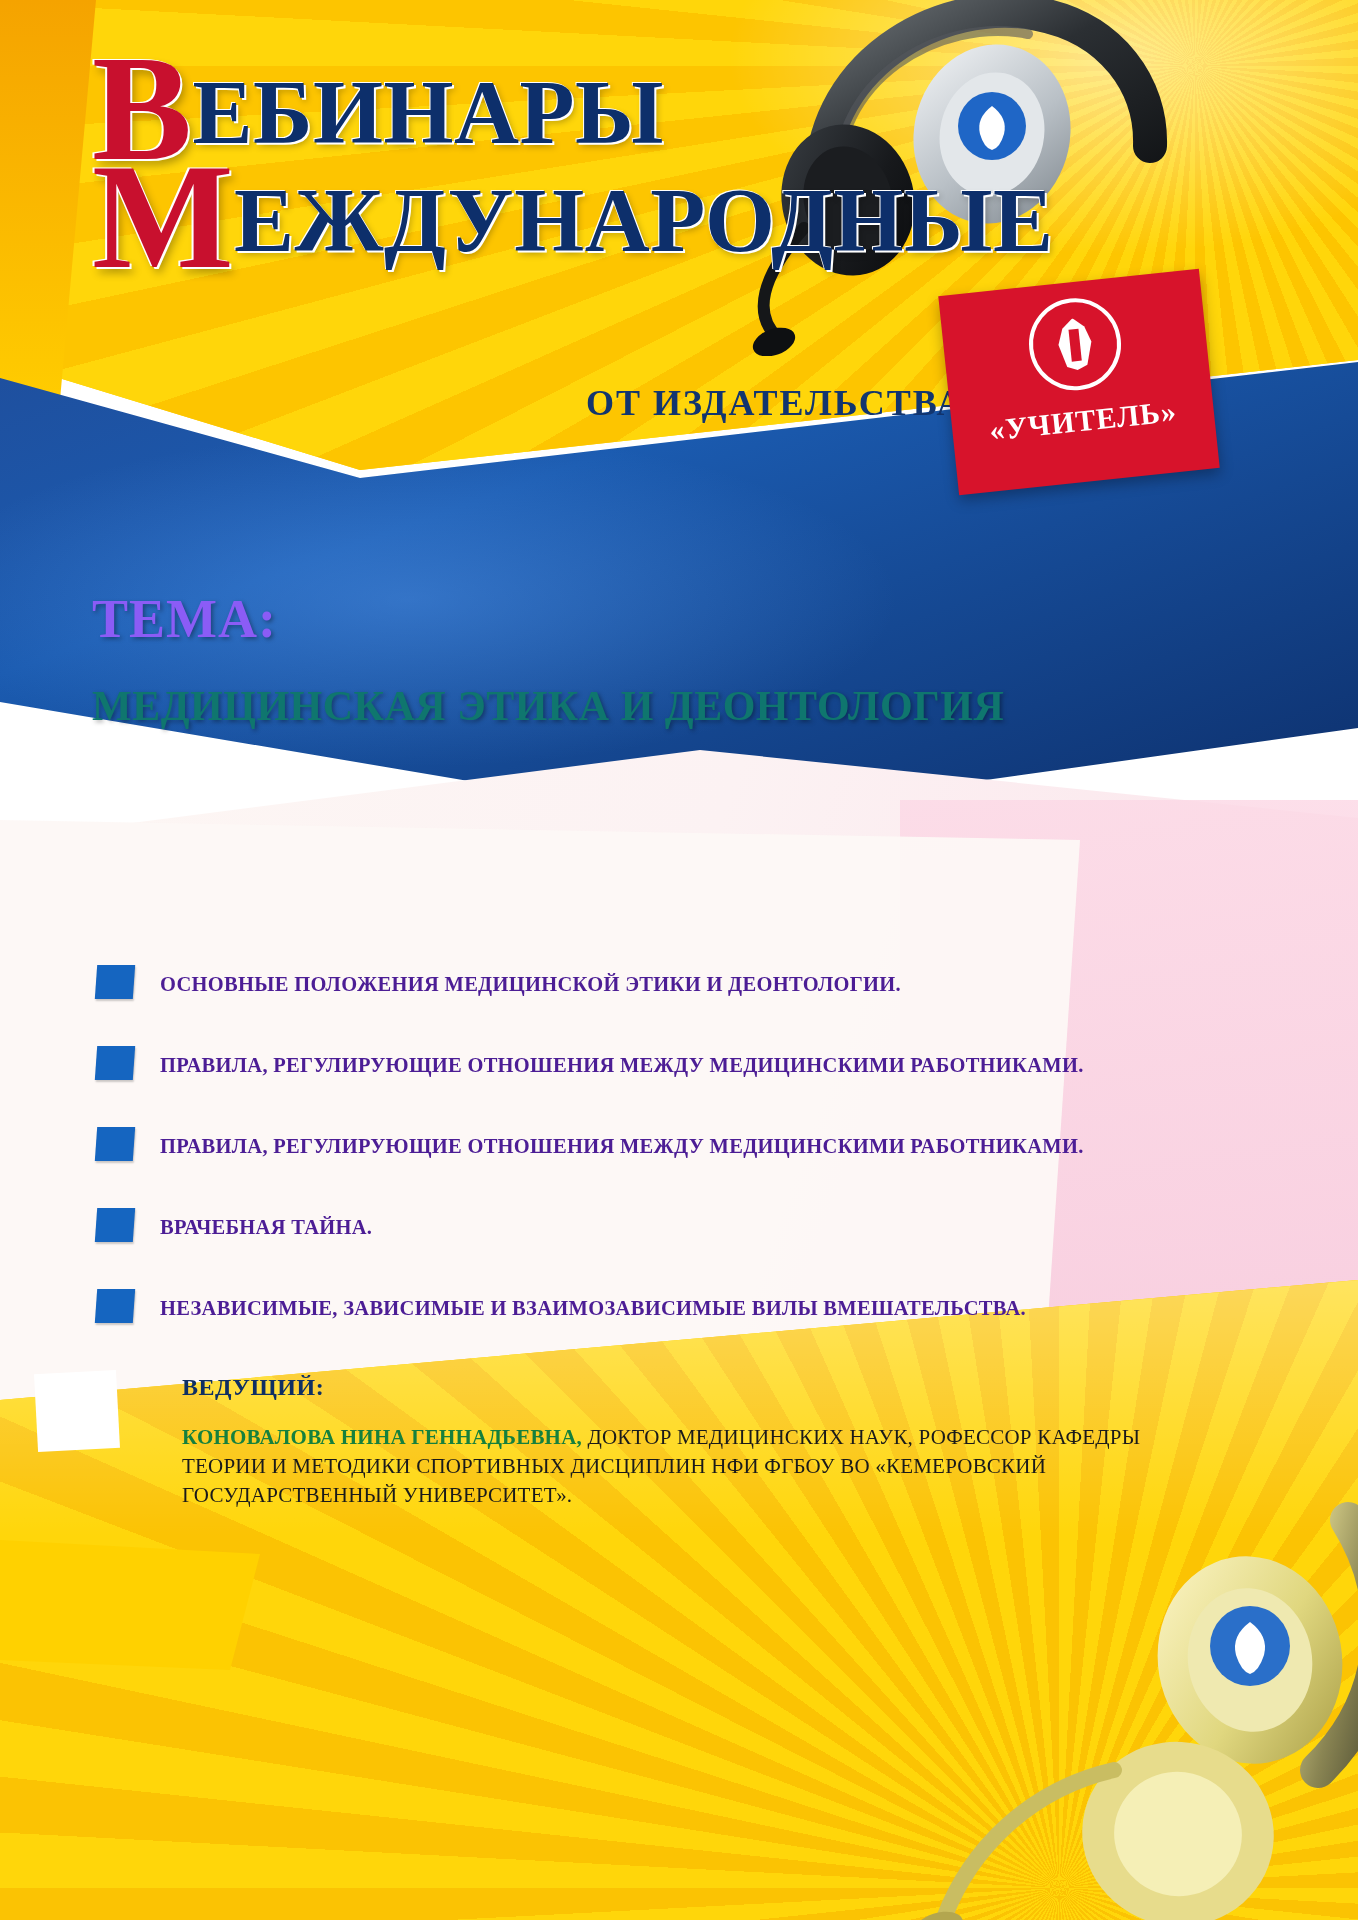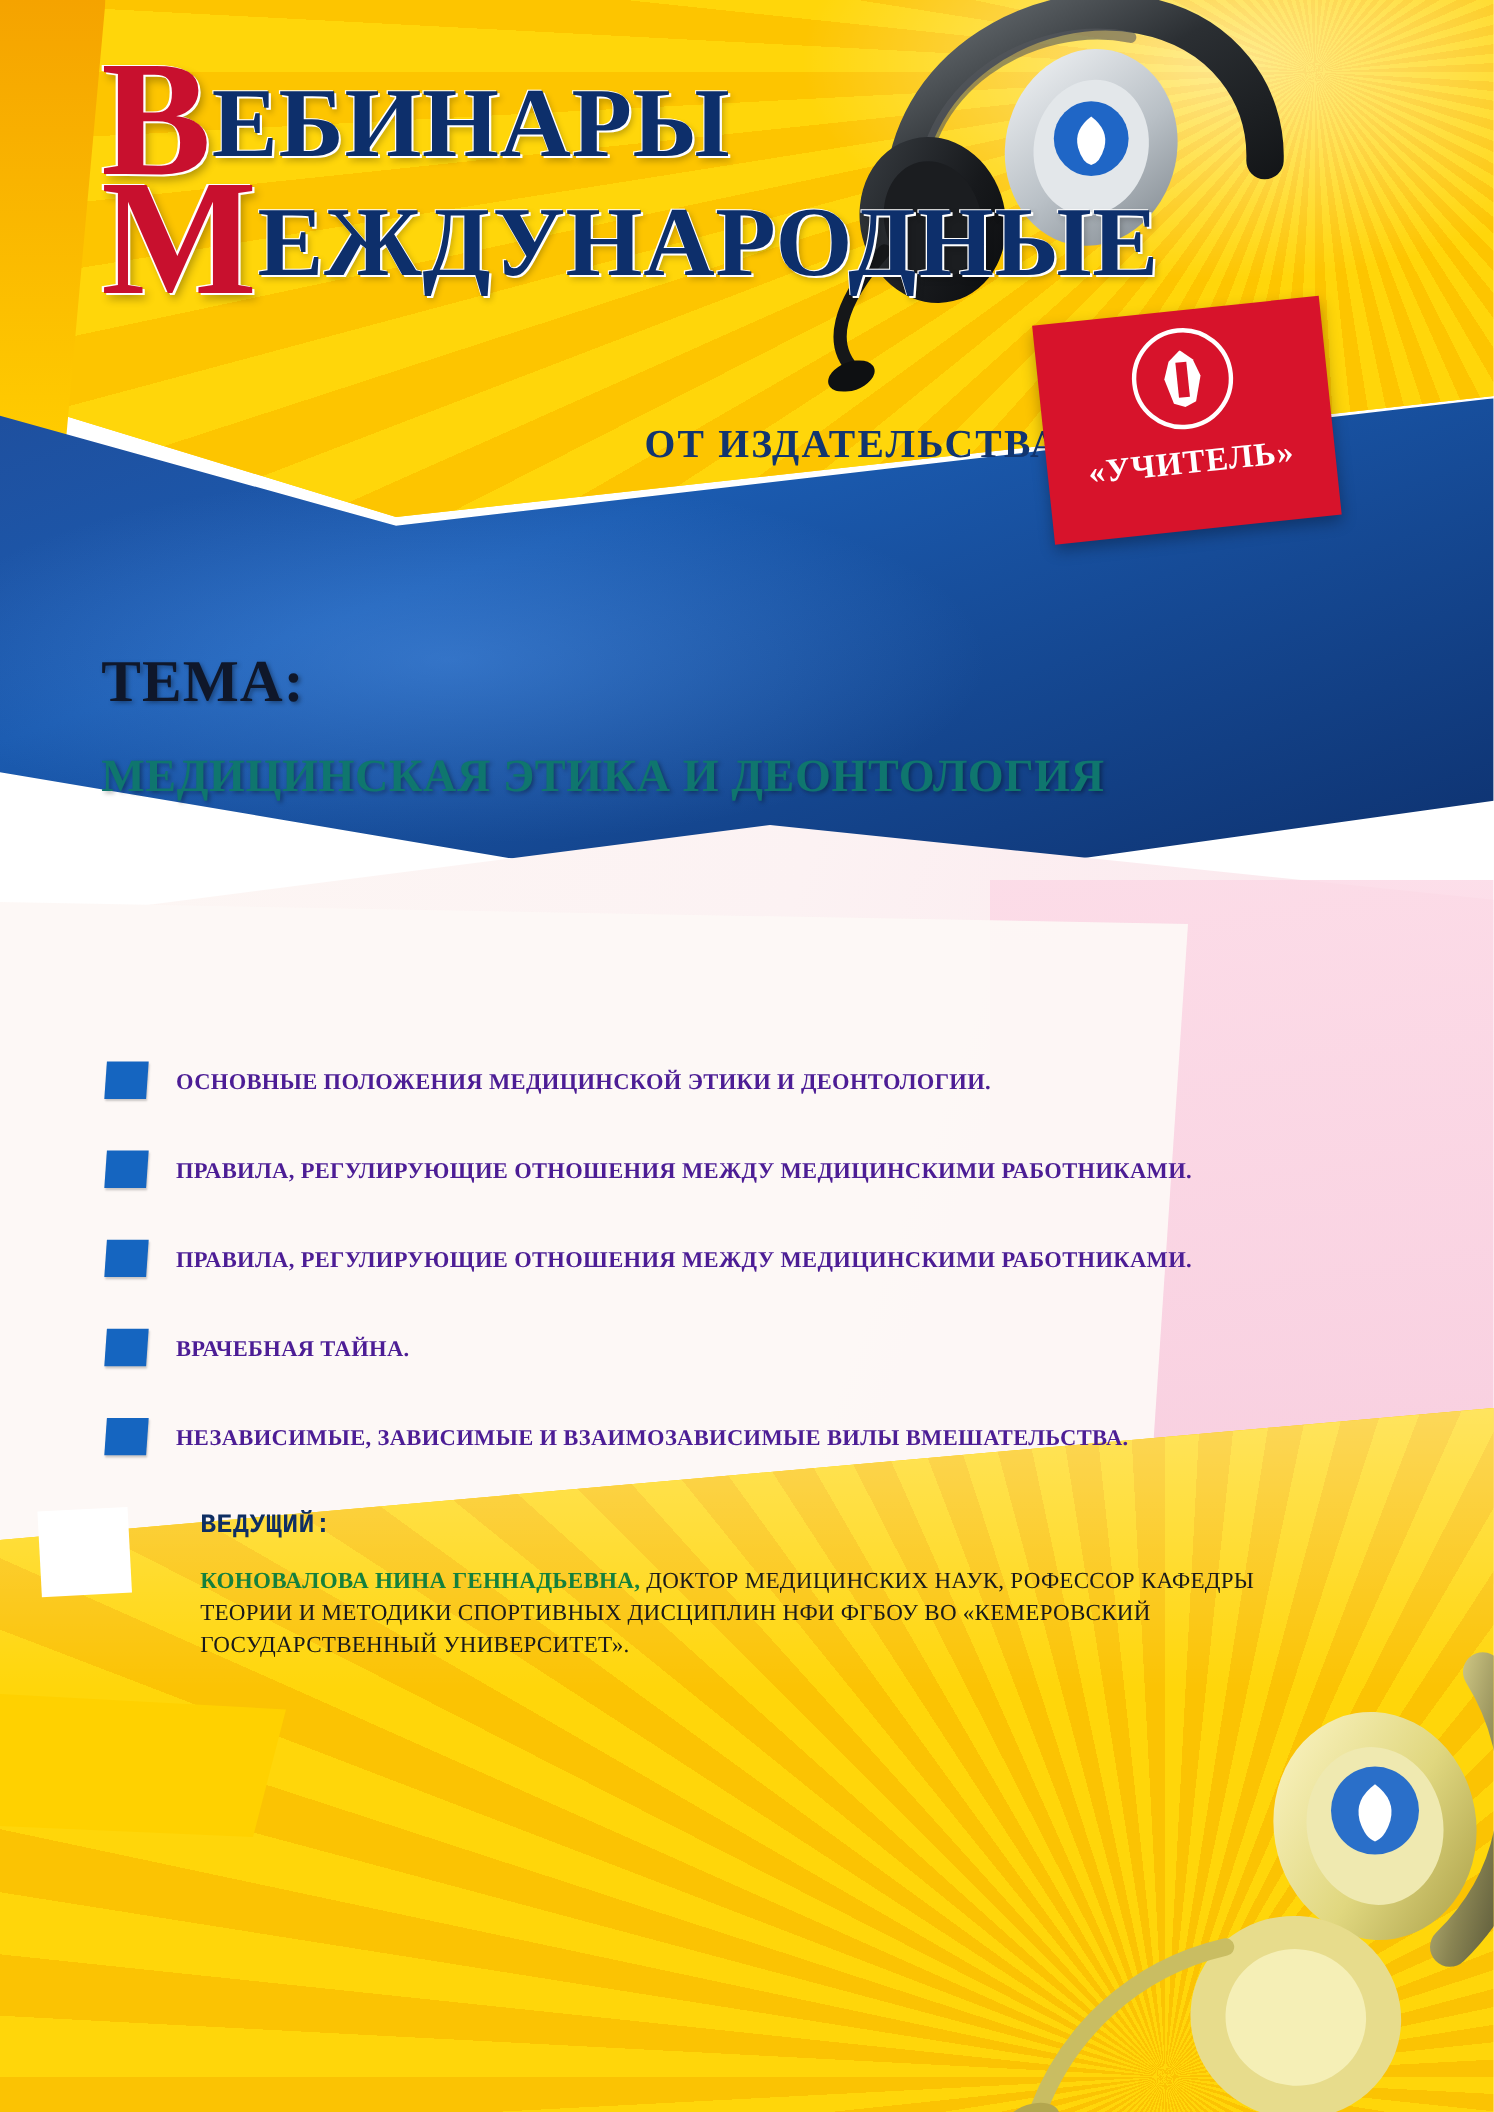--- a/index.html
+++ b/index.html
@@ -227,21 +227,21 @@
     width: 520px; height: 500px;
     pointer-events: none;
   }
 
   
   .theme-label {
     position: absolute;
     left: 92px; top: 588px;
     font-size: 54px;
     font-weight: bold;
-    color: #0f172a;
+    color: #8b5cf6;
     letter-spacing: 1px;
     font-family: "Liberation Serif", serif;
     text-shadow: 2px 2px 4px rgba(0,0,0,.35);
   }
   .theme-text {
     position: absolute;
     left: 92px; top: 682px;
     width: 1180px;
     font-size: 42px;
     font-weight: bold;
@@ -280,21 +280,21 @@
     line-height: 1.25;
   }
 
   
   .presenter {
     position: absolute;
     left: 182px; top: 1374px;
     width: 1000px;
   }
   .presenter-label {
-    font-family: Liberation Mono, monospace;
+    font-family: Liberation Serif, serif;
     font-weight: bold;
     font-size: 24px;
     color: #0f2f63;
     letter-spacing: .5px;
     margin-bottom: 22px;
   }
   .presenter-body {
     font-family: "Liberation Serif", serif;
     font-size: 21px;
     color: #1a1a1a;

